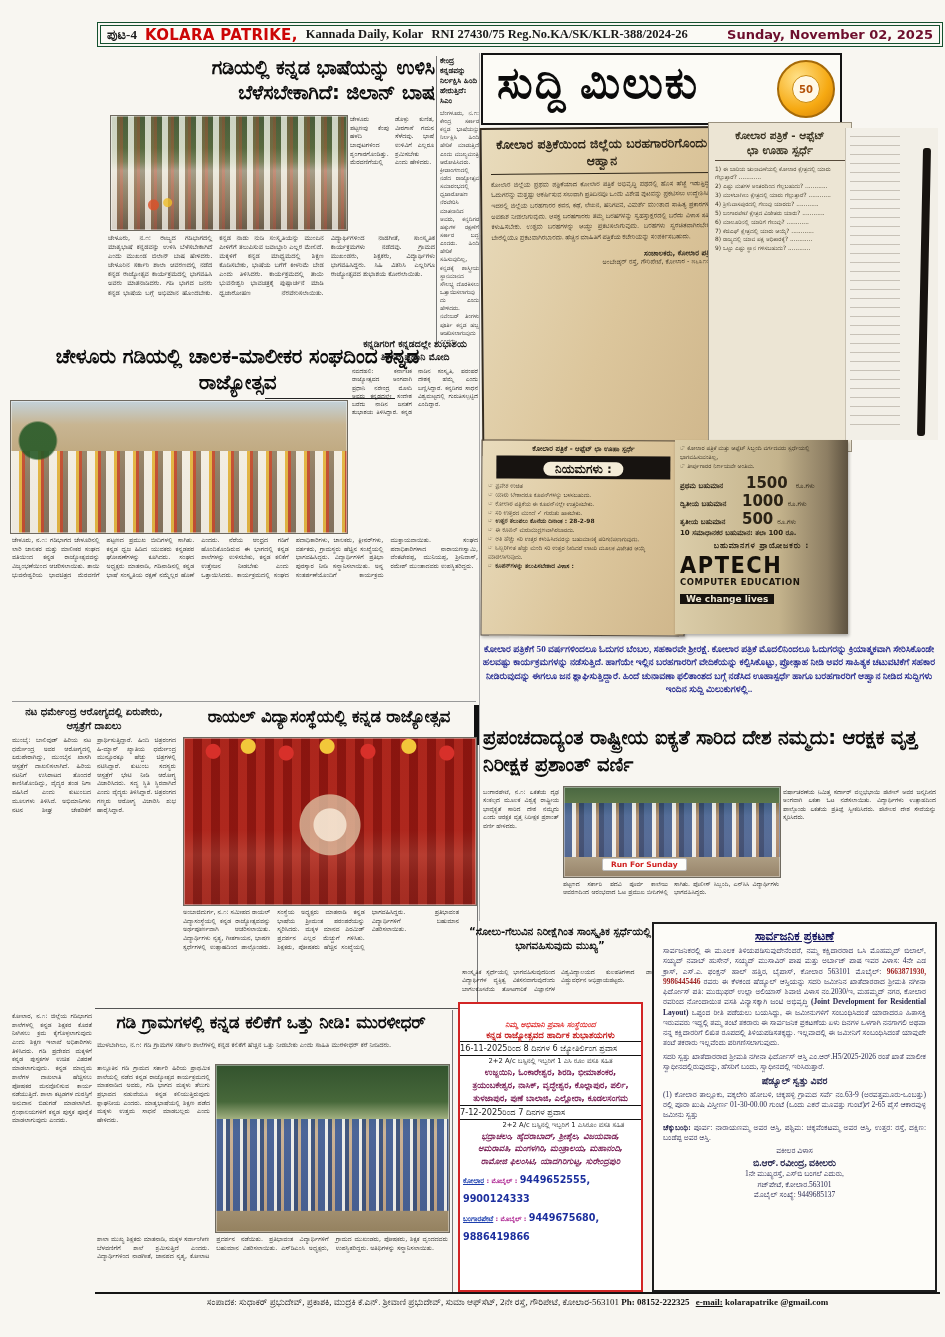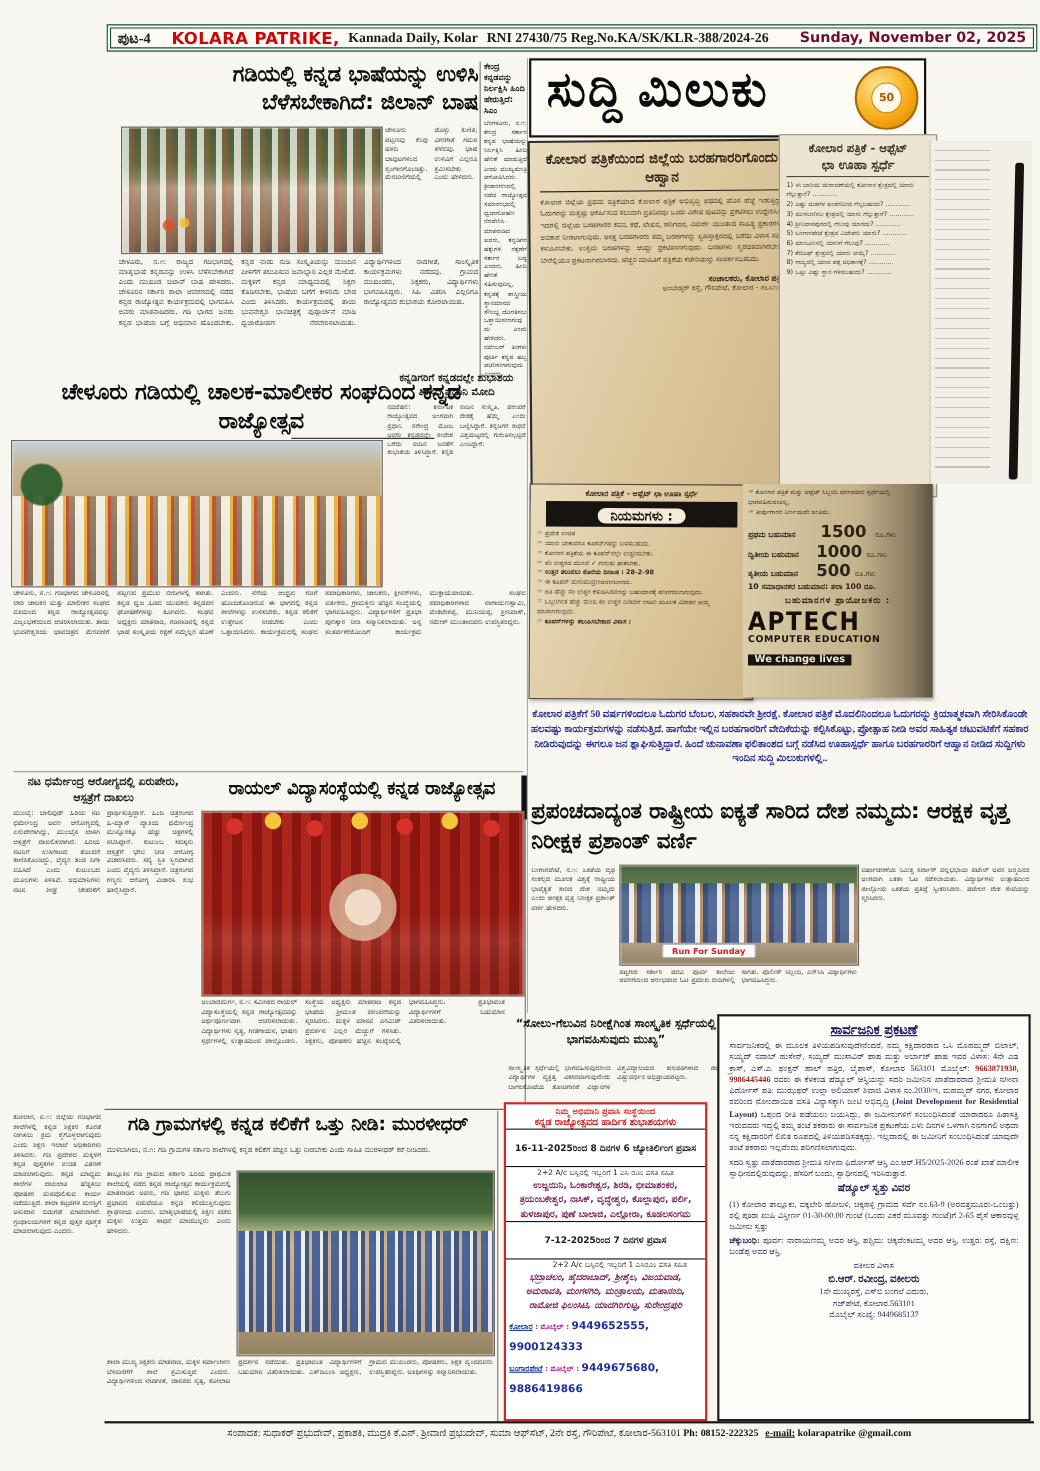--- a/index.html
+++ b/index.html
@@ -26,34 +26,34 @@
         color:#2e2619;box-shadow:1px 2px 3px rgba(0,0,0,.25);}
   .aged2{background:#ece5d4;color:#37311f;}
   .tiny{font-size:5.9px;line-height:1.5;}
   
   .suddi-box{border:2px solid #141414;background:#fcfbf6;}
   .logo-ring{border-radius:50%;background:radial-gradient(circle at 35% 30%,#ffe28a,#f6a912 60%,#d07c06);
              border:2px solid #a66a08;display:flex;align-items:center;justify-content:center;}
   .logo-core{width:26px;height:26px;border-radius:50%;background:#fff8e6;border:1px solid #c98b10;
              display:flex;align-items:center;justify-content:center;font-size:10px;font-weight:bold;color:#b45309;}
   
-  .ad-band{border-top:1.5px solid #111;border-bottom:1.5px solid #111;font-weight:bold;
-           font-size:8.2px;text-align:center;padding:11px 0;}
+  .ad-band{border-top:1.5px solid #111;border-bottom:1.5px solid #111;font-weight:normal;
+           font-size:8.2px;padding:1px 0;}
   .places{font-weight:bold;color:#7c2358;font-size:8.3px;line-height:1.55;text-align:center;}
   .wbox{background:#fff;border-radius:7px;margin:2px 3px;padding:2px 3px;color:#8c2060;
         font-size:6.2px;line-height:1.4;text-align:center;font-weight:bold;}
   .notice-body{font-size:7.5px;line-height:1.37;color:#26264e;font-family:"Liberation Serif",serif;}
   .maroon{color:#9c1f1f;font-weight:bold;}
 </style>
 </head>
 <body>
 
 <div class="abs mast" style="left:97px;top:22px;width:826px;height:23px;">
   <span class="b ser" style="font-size:13px;">ಪುಟ-4</span>
-  <span class="b" style="font-size:15px;color:#cc0606;letter-spacing:.3px;margin-left:11px;">KOLARA PATRIKE,</span>
+  <span class="b" style="font-size:15px;color:#cc0606;letter-spacing:.3px;">KOLARA PATRIKE,</span>
   <span class="ser" style="font-size:12.5px;font-weight:600;">Kannada Daily, Kolar</span>
   <span class="ser" style="font-size:12.5px;font-weight:600;">RNI 27430/75 Reg.No.KA/SK/KLR-388/2024-26</span>
   <span style="flex:1;"></span>
   <span class="b" style="font-size:13px;color:#6d0f2d;">Sunday, November 02, 2025</span>
 </div>
 
 <div class="abs head ctr" style="left:108px;top:56px;width:327px;height:56px;font-size:19.5px;text-align:right;">ಗಡಿಯಲ್ಲಿ ಕನ್ನಡ ಭಾಷೆಯನ್ನು ಉಳಿಸಿ ಬೆಳೆಸಬೇಕಾಗಿದೆ: ಜಿಲಾನ್ ಬಾಷ</div>
 <div class="abs photo" style="left:110px;top:115px;width:236px;height:114px;
      background:
        radial-gradient(circle at 18% 78%, rgba(220,80,40,.8) 0 5px, transparent 6px),
@@ -224,21 +224,21 @@
     <span class="b">ಚೆಕ್ಕುಬಂಧಿ:</span><span> ಪೂರ್ವ: ನಾರಾಯಣಮ್ಮ ಅವರ ಆಸ್ತಿ, ಪಶ್ಚಿಮ: ಚಿಕ್ಕವೆಂಕಟಮ್ಮ ಅವರ ಆಸ್ತಿ, ಉತ್ತರ: ರಸ್ತೆ, ದಕ್ಷಿಣ: ಬಂಡೆಪ್ಪ ಅವರ ಆಸ್ತಿ.</span>
   </div>
   <div class="notice-body ctr" style="margin-top:3px;">ವಕೀಲರ ವಿಳಾಸ</div>
   <div class="notice-body b ctr" style="font-size:9.3px;">ಬಿ.ಆರ್. ರವೀಂದ್ರ, ವಕೀಲರು</div>
   <div class="notice-body ctr">1ನೇ ಮುಖ್ಯರಸ್ತೆ, ಎಸ್‌ಬಿ ಬಂಗಲೆ ಎದುರು,</div>
   <div class="notice-body ctr">ಗಜ್‌ಪೇಟೆ, ಕೋಲಾರ.563101</div>
   <div class="notice-body ctr">ಮೊಬೈಲ್ ಸಂಖ್ಯೆ: 9449685137</div>
 </div>
 
 <div class="abs ovh" style="left:458px;top:1002px;width:185px;height:290px;border:2.5px solid #d22525;background:#fff;box-sizing:border-box;">
-  <div class="b ctr" style="font-size:7.6px;color:#e03030;margin-top:2px;">ನಿಮ್ಮ ಅಭಿಮಾನಿ ಪ್ರವಾಸಿ ಸಂಸ್ಥೆಯಿಂದ</div>
+  <div class="b ctr" style="font-size:7.6px;color:#e03030;margin-top:16px;font-style:italic;">ನಿಮ್ಮ ಅಭಿಮಾನಿ ಪ್ರವಾಸಿ ಸಂಸ್ಥೆಯಿಂದ</div>
   <div class="b ctr" style="font-size:8.6px;color:#c61a1a;">ಕನ್ನಡ ರಾಜ್ಯೋತ್ಸವದ ಹಾರ್ದಿಕ ಶುಭಾಶಯಗಳು</div>
   <div class="ad-band">16-11-2025ರಿಂದ 8 ದಿನಗಳ 6 ಜ್ಯೋತಿರ್ಲಿಂಗ ಪ್ರವಾಸ</div>
   <div class="ctr" style="font-size:6.8px;padding:1px 0;">2+2 A/c ಬಸ್ಸಿನಲ್ಲಿ ಇಬ್ಬರಿಗೆ 1 ಎಸಿ ರೂಂ ವಸತಿ ಸಹಿತ</div>
   <div class="places" style="padding:0 4px;">ಉಜ್ಜಯಿನಿ, ಓಂಕಾರೇಶ್ವರ, ಶಿರಡಿ, ಭೀಮಾಶಂಕರ, ತ್ರಯಂಬಕೇಶ್ವರ, ನಾಸಿಕ್, ವೃದ್ಧೇಶ್ವರ, ಕೊಲ್ಲಾಪುರ, ಪರ್ಲಿ, ತುಳಜಾಪುರ, ಪುಣೆ ಬಾಲಾಜಿ, ಎಲ್ಲೋರಾ, ಕೂಡಲಸಂಗಮ</div>
   <div class="ad-band">7-12-2025ರಿಂದ 7 ದಿನಗಳ ಪ್ರವಾಸ</div>
   <div class="ctr" style="font-size:6.8px;padding:1px 0;margin-left:26px;">2+2 A/c ಬಸ್ಸಿನಲ್ಲಿ ಇಬ್ಬರಿಗೆ 1 ಎಸಿರೂಂ ವಸತಿ ಸಹಿತ</div>
   <div class="places" style="padding:0 4px;font-style:italic;">ಭದ್ರಾಚಲಂ, ಹೈದರಾಬಾದ್, ಶ್ರೀಶೈಲ, ವಿಜಯವಾಡ, ಅಮರಾವತಿ, ಮಂಗಳಗಿರಿ, ಮಂತ್ರಾಲಯ, ಮಹಾನಂದಿ, ರಾಮೋಜಿ ಫಿಲಂಸಿಟಿ, ಯಾದಗಿರಿಗುಟ್ಟ, ಸುರೇಂದ್ರಪುರಿ</div>
   <div style="padding:0 3px;">
     <span class="b" style="font-size:7.2px;color:#1d3fae;text-decoration:underline;">ಕೋಲಾರ</span><span style="font-size:6.6px;color:#ad2391;font-weight:bold;"> : ಮೊಬೈಲ್ : </span><span class="b" style="font-size:9.6px;color:#1c2f9e;">9449652555, 9900124333</span>
   </div>

